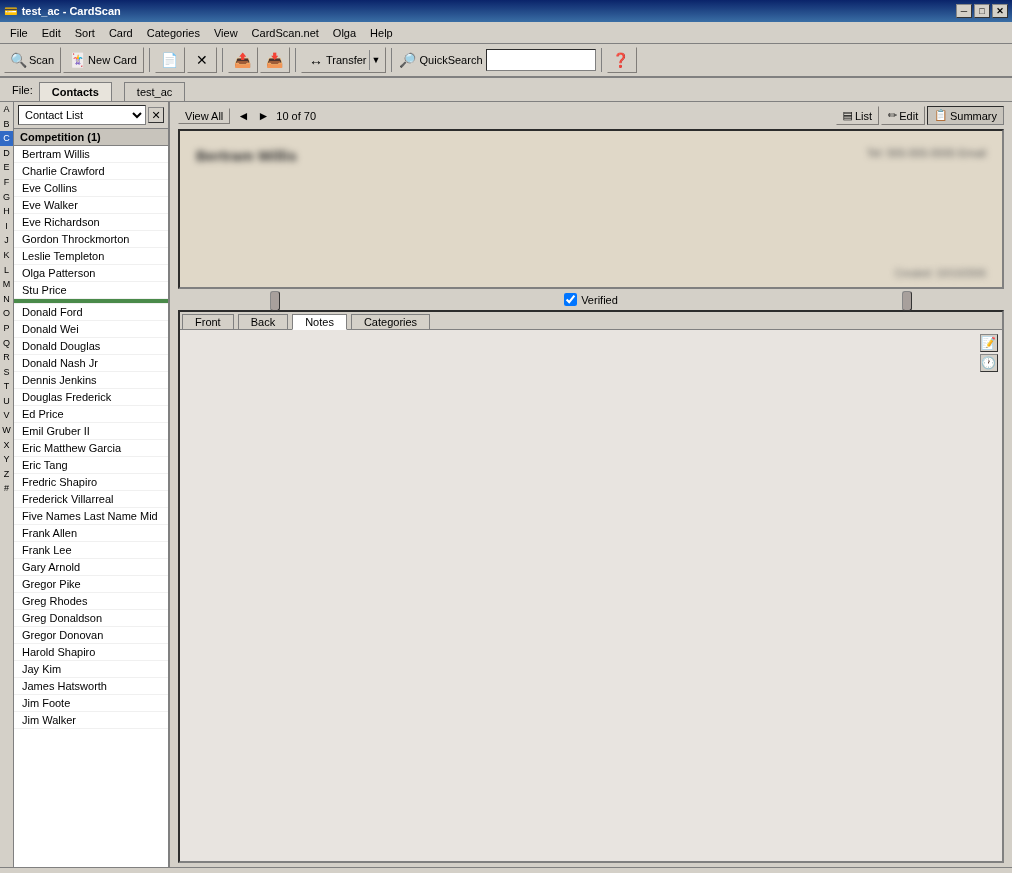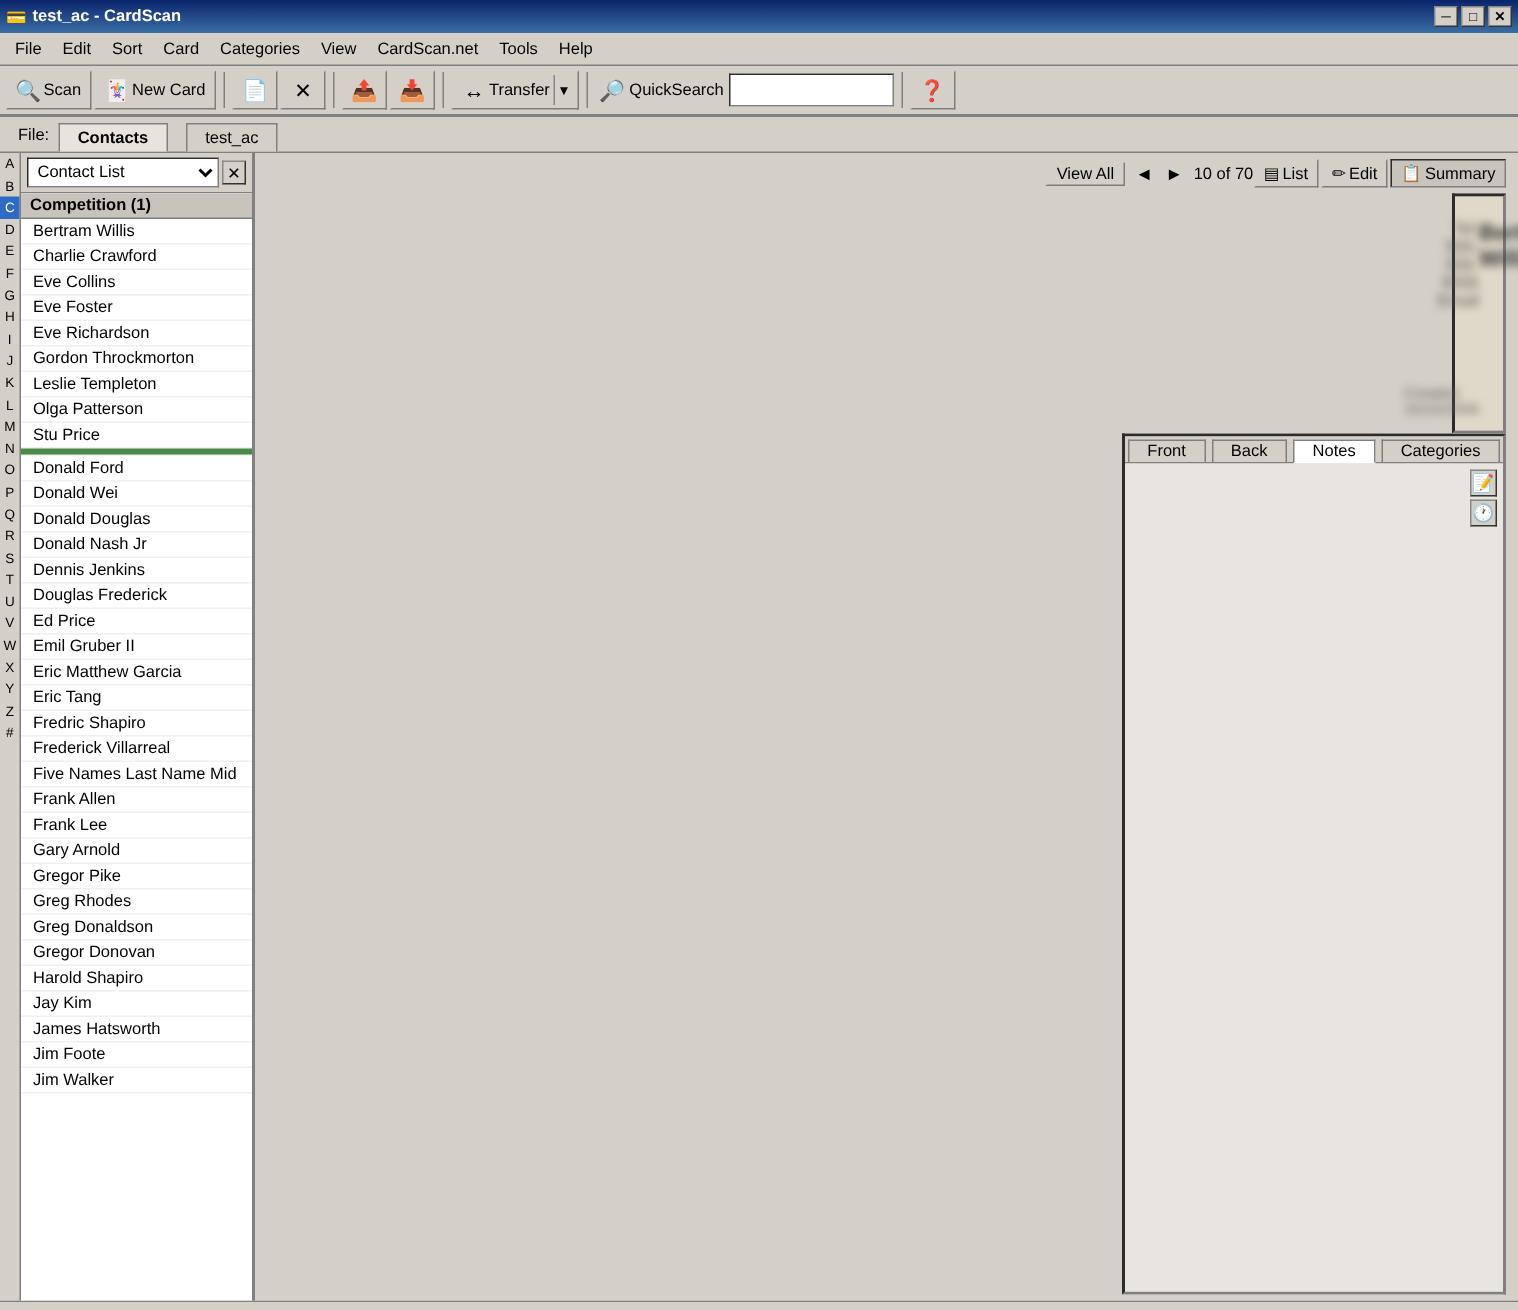--- a/index.html
+++ b/index.html
@@ -190,21 +190,20 @@
       background: #d4d0c8;
       border-top: 1px solid #808080;
     }
 
     
     .right-panel {
       flex: 1;
       display: flex;
       flex-direction: column;
       background: #d4d0c8;
-      align-items: flex-end;
     }
 
     
     .right-top-bar {
       display: flex;
       align-items: center;
       padding: 4px 8px;
       background: #d4d0c8;
       justify-content: space-between;
     }
@@ -381,21 +380,21 @@
 </div>
 
 <div class="menu-bar">
   <span class="menu-item">File</span>
   <span class="menu-item">Edit</span>
   <span class="menu-item">Sort</span>
   <span class="menu-item">Card</span>
   <span class="menu-item">Categories</span>
   <span class="menu-item">View</span>
   <span class="menu-item">CardScan.net</span>
-  <span class="menu-item">Tools</span>
+  <span class="menu-item">Olga</span>
   <span class="menu-item">Help</span>
 </div>
 
 <div class="toolbar">
   <button class="toolbar-btn">
     <span class="toolbar-icon">🔍</span>
     <span>Scan</span>
   </button>
   <button class="toolbar-btn">
     <span class="toolbar-icon">🃏</span>
@@ -476,21 +475,21 @@
       <select class="dropdown-select">
         <option>Contact List</option>
       </select>
       <div class="dropdown-x">✕</div>
     </div>
     <div class="contact-list-scroll">
       <div class="contact-group-header">Competition (1)</div>
       <div class="contact-item">Bertram Willis</div>
       <div class="contact-item">Charlie Crawford</div>
       <div class="contact-item">Eve Collins</div>
-      <div class="contact-item">Eve Foster</div>
+      <div class="contact-item">Eve Walker</div>
       <div class="contact-item">Eve Richardson</div>
       <div class="contact-item">Gordon Throckmorton</div>
       <div class="contact-item">Leslie Templeton</div>
       <div class="contact-item">Olga Patterson</div>
       <div class="contact-item">Stu Price</div>
       <div class="contact-item selected"></div>
       <div class="contact-item">Donald Ford</div>
       <div class="contact-item">Donald Wei</div>
       <div class="contact-item">Donald Douglas</div>
       <div class="contact-item">Donald Nash Jr</div>
@@ -547,20 +546,26 @@
 
     <div class="card-display" style="margin: 0 8px; height: 165px; background: #b8b0a4; border: 2px inset #808080; position: relative;">
       <div class="card-inner" style="position:absolute;top:0;left:0;width:100%;height:100%;background:#e0d8c8;padding:16px;">
         <div class="card-name" style="font-size:15px;font-weight:bold;color:#333;filter:blur(3px);">Bertram Willis</div>
         <div class="card-details" style="position:absolute;right:16px;top:16px;text-align:right;font-size:11px;color:#555;filter:blur(3px);">Tel: 555-555-5555
 Email</div>
         <div class="card-created" style="position:absolute;bottom:8px;right:16px;font-size:10px;color:#666;filter:blur(3px);">Created: 10/10/2006</div>
       </div>
     </div>
 
+    <div class="verified-bar" style="display:flex;align-items:center;justify-content:center;padding:4px 8px;background:#d4d0c8;position:relative;">
+      <div class="splitter-handle" style="left:100px;top:2px;"></div>
+      <input type="checkbox" class="verified-checkbox" checked="" style="">
+      <span>Verified</span>
+      <div class="splitter-handle" style="right:100px;top:2px;"></div>
+    </div>
 
     <div class="notes-section">
       <div class="notes-tabs">
         <div class="notes-tab">Front</div>
         <div class="notes-tab">Back</div>
         <div class="notes-tab active">Notes</div>
         <div class="notes-tab">Categories</div>
       </div>
       <div class="notes-content" style="flex:1;background:#e8e4e0;position:relative;">
         <div class="notes-icons" style="position:absolute;right:4px;top:4px;display:flex;flex-direction:column;gap:2px;">

